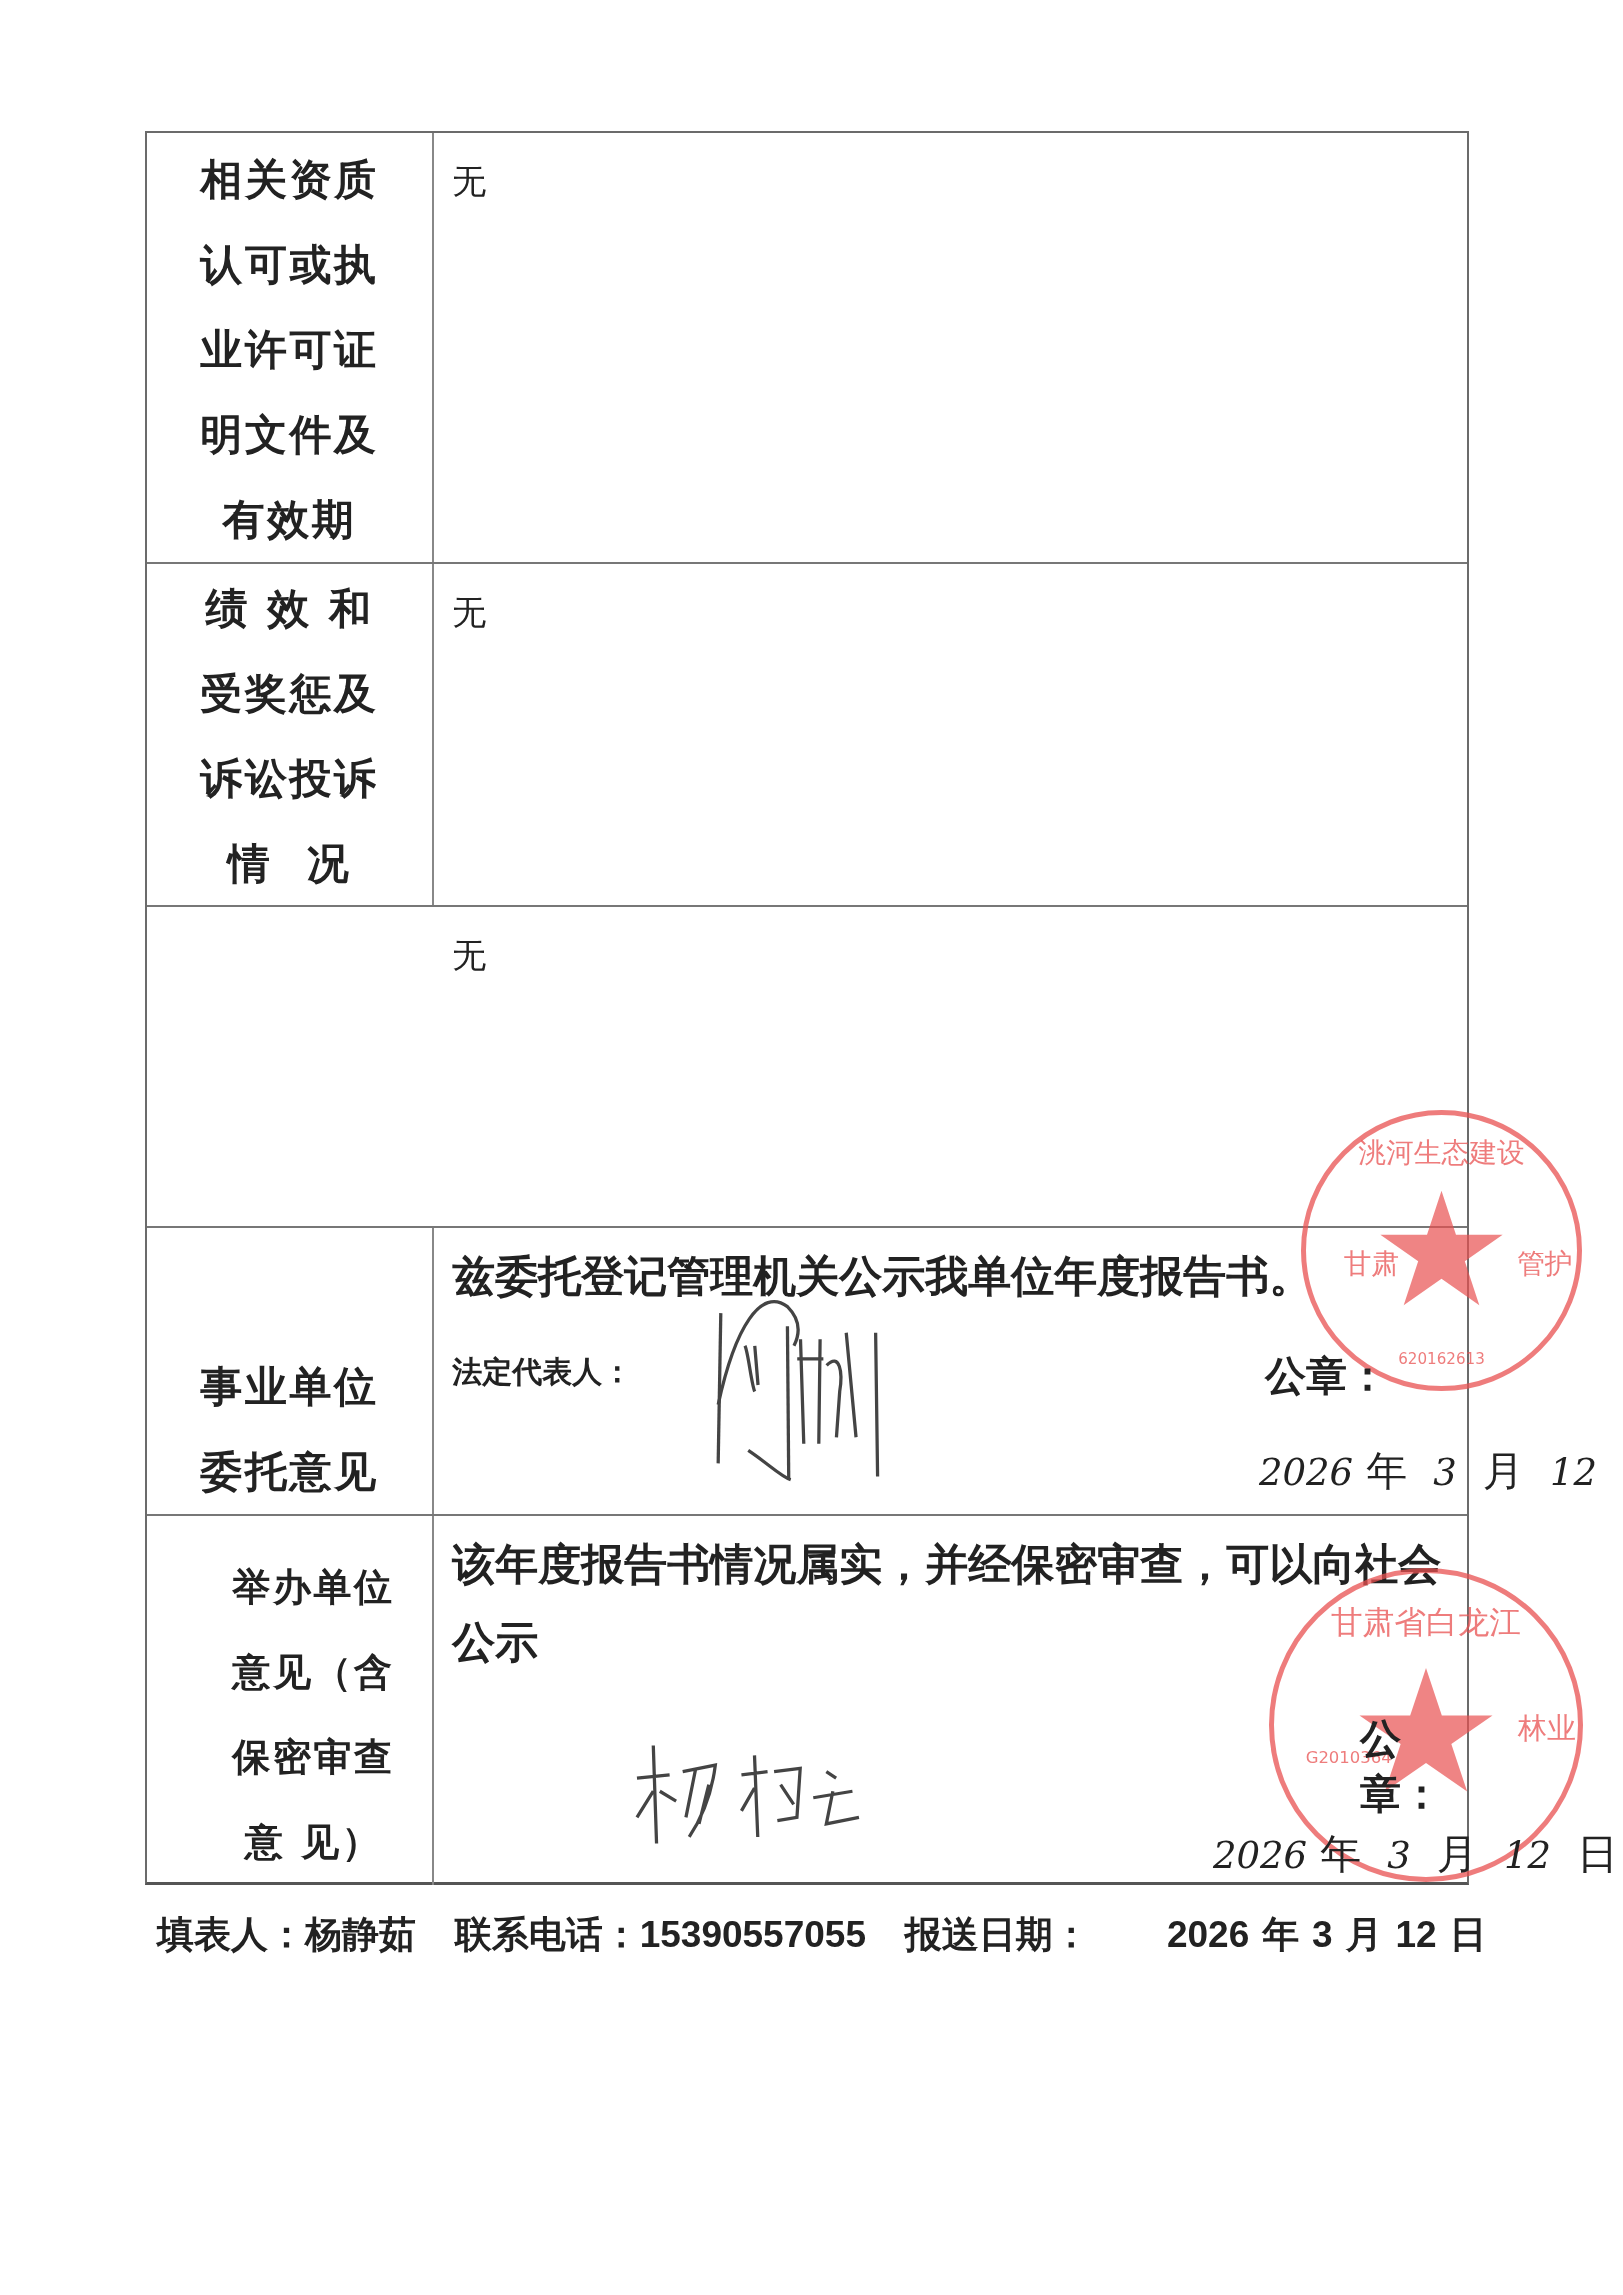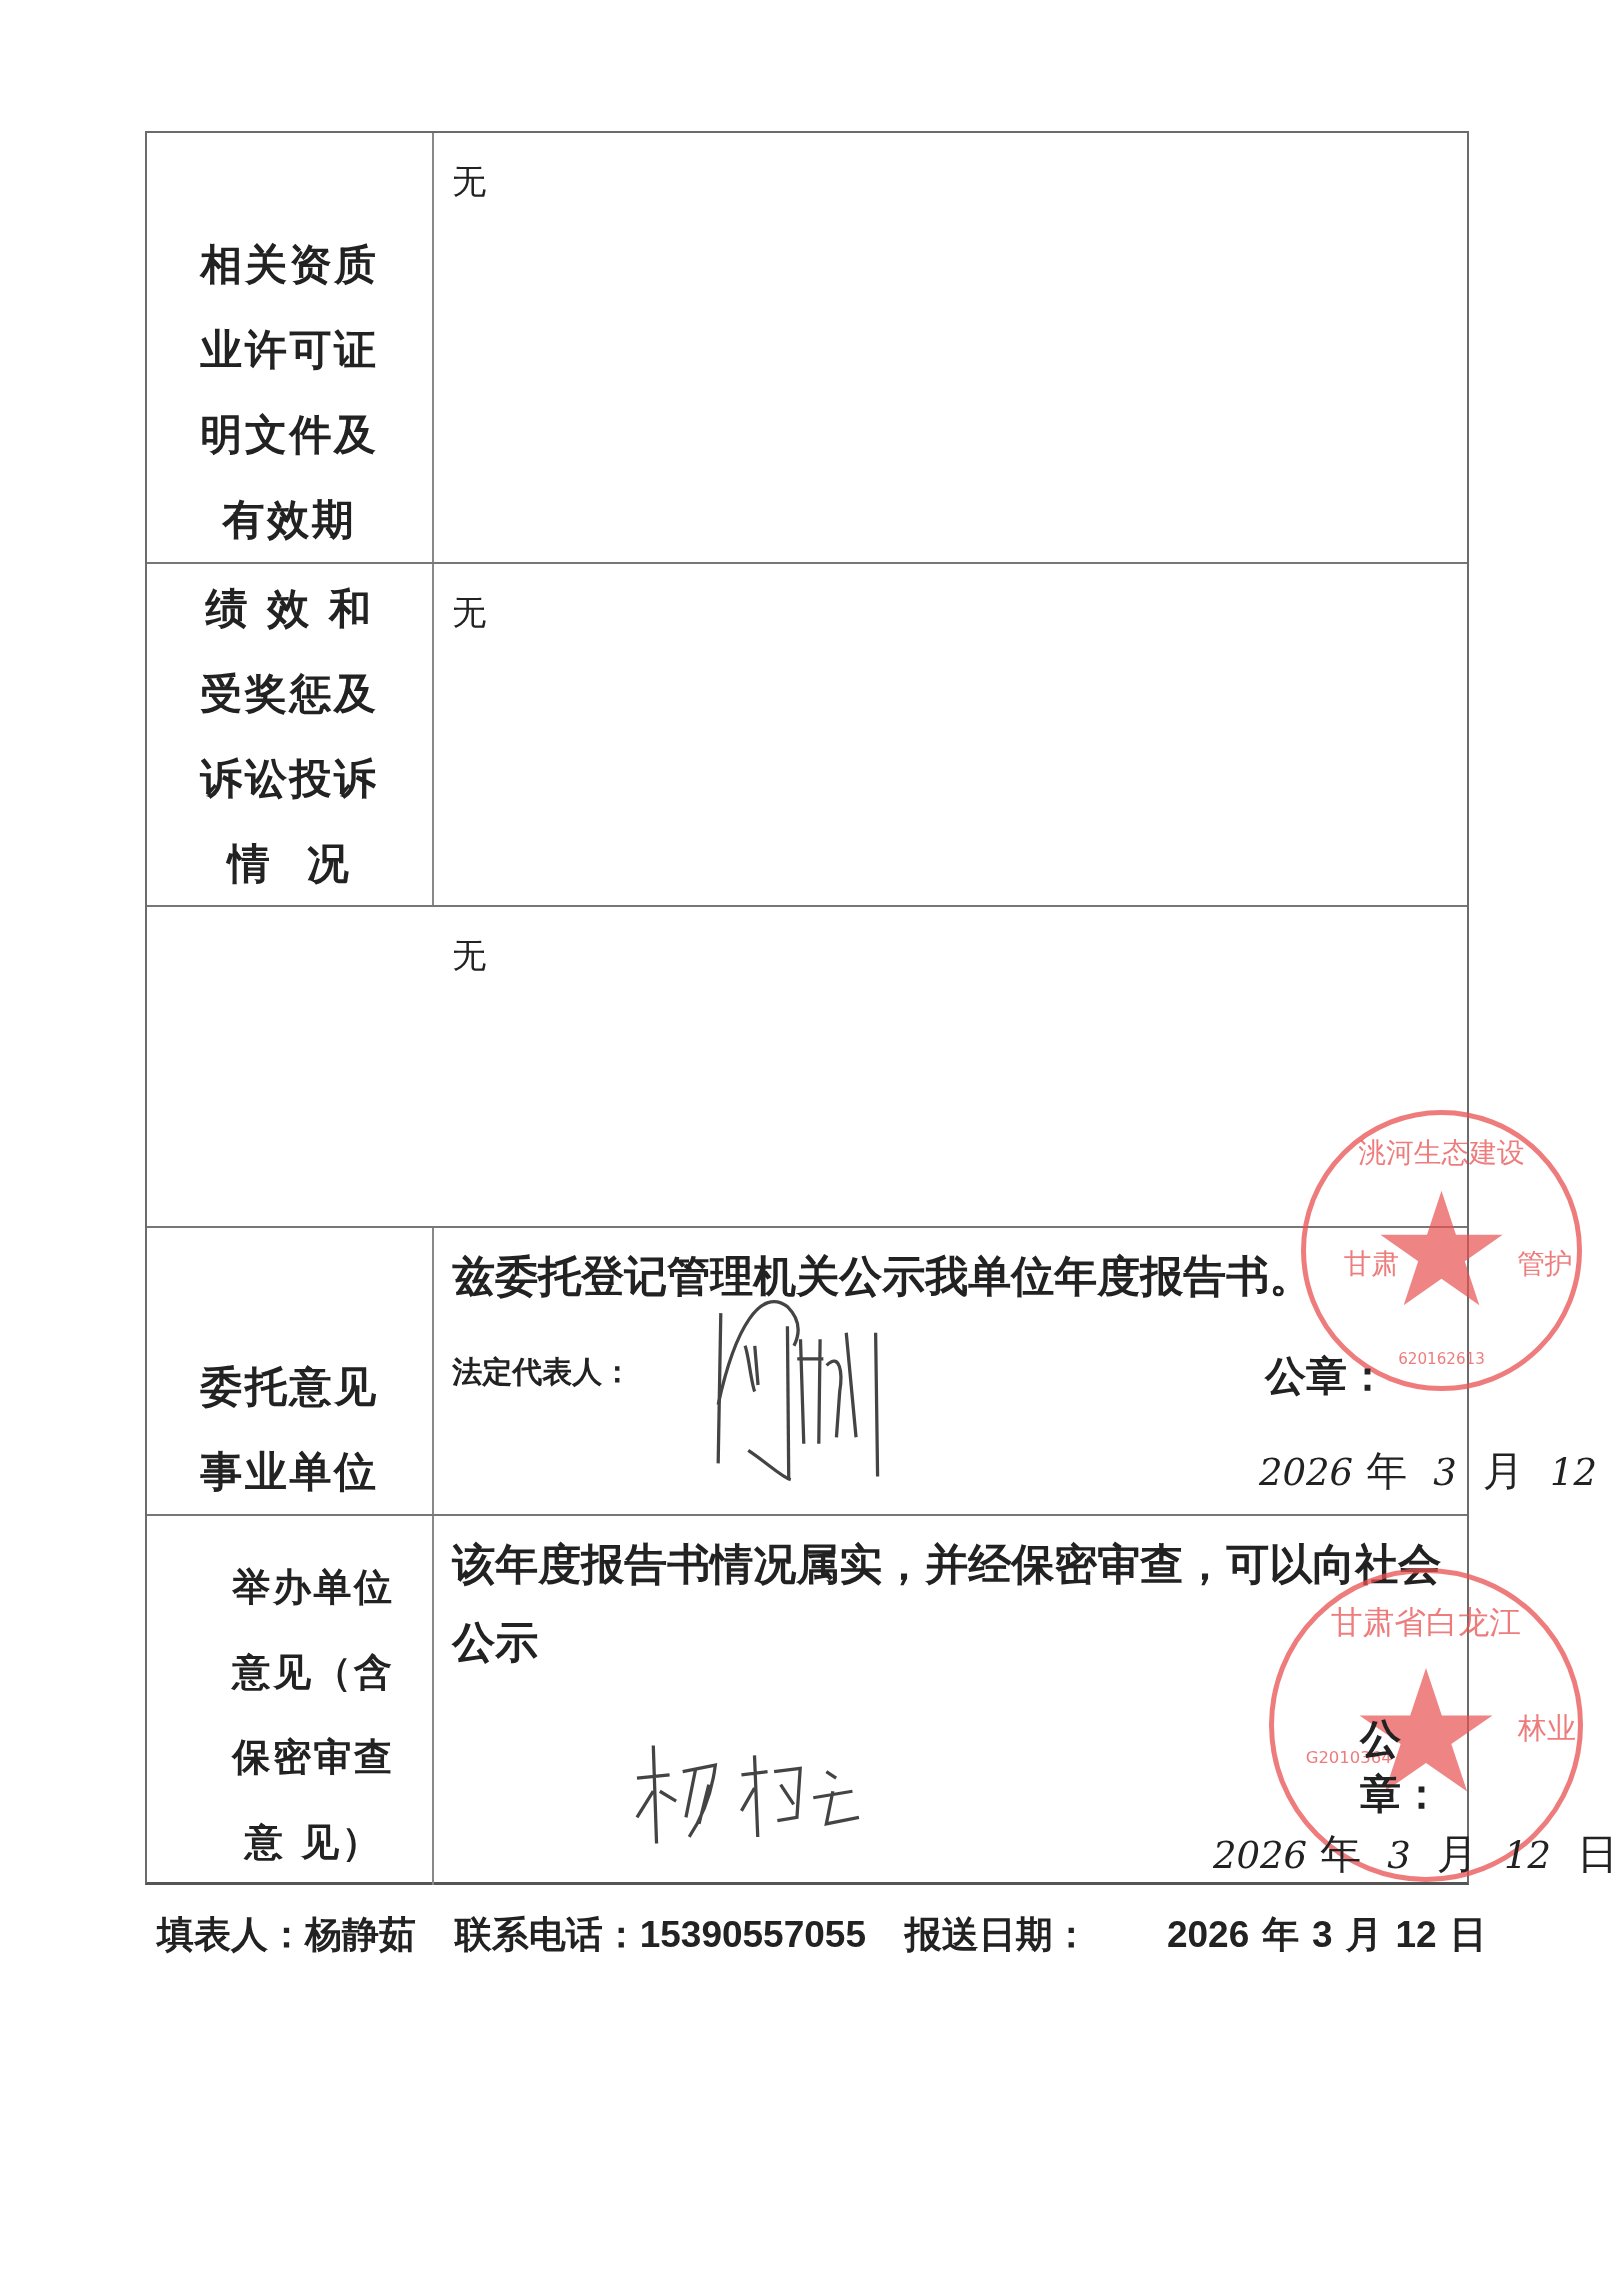--- a/index.html
+++ b/index.html
@@ -27,20 +27,21 @@
   .footer .num { font-family:Liberation Sans, sans-serif; }
 </style>
 </head>
 <body>
 
 <div class="table">
 
   <div class="row first" style="top:0; height:429px;">
     <div class="label">
       <div class="ln">相关资质</div>
+      <div class="ln">认可或执</div>
       <div class="ln">业许可证</div>
       <div class="ln">明文件及</div>
       <div class="ln">有效期</div>
     </div>
     <div class="content">
       <span class="none">无</span>
     </div>
   </div>
 
   <div class="row" style="top:429px; height:344px;">
@@ -56,22 +57,22 @@
   </div>
 
   <div class="row" style="top:772px; height:321px;">
     <div class="content">
       <span class="none">无</span>
     </div>
   </div>
 
   <div class="row" style="top:1093px; height:288px;">
     <div class="label">
+      <div class="ln">事业单位</div>
       <div class="ln">委托意见</div>
-      <div class="ln">事业单位</div>
     </div>
     <div class="content">
       <span class="big" style="left:18.3px; top:19.6px;">兹委托登记管理机关公示我单位年度报告书。</span>
       <span class="big" style="left:18.3px; top:124px; font-size:30px;">法定代表人：</span>
       <svg class="sig" style="left:275px; top:59px;" width="183" height="196" viewBox="0 0 280 300">
         <path d="M18 40 L14 270" stroke="#444" stroke-width="5" fill="none"></path>
         <path d="M14 180 C40 60 80 0 120 30 C140 50 140 70 130 90" stroke="#444" stroke-width="5" fill="none"></path>
         <path d="M60 250 C90 270 110 290 125 295" stroke="#444" stroke-width="5" fill="none"></path>
         <path d="M120 60 L122 295" stroke="#444" stroke-width="5" fill="none"></path>
         <path d="M55 90 C60 100 65 150 70 160 M70 90 L75 150" stroke="#444" stroke-width="5" fill="none"></path>

